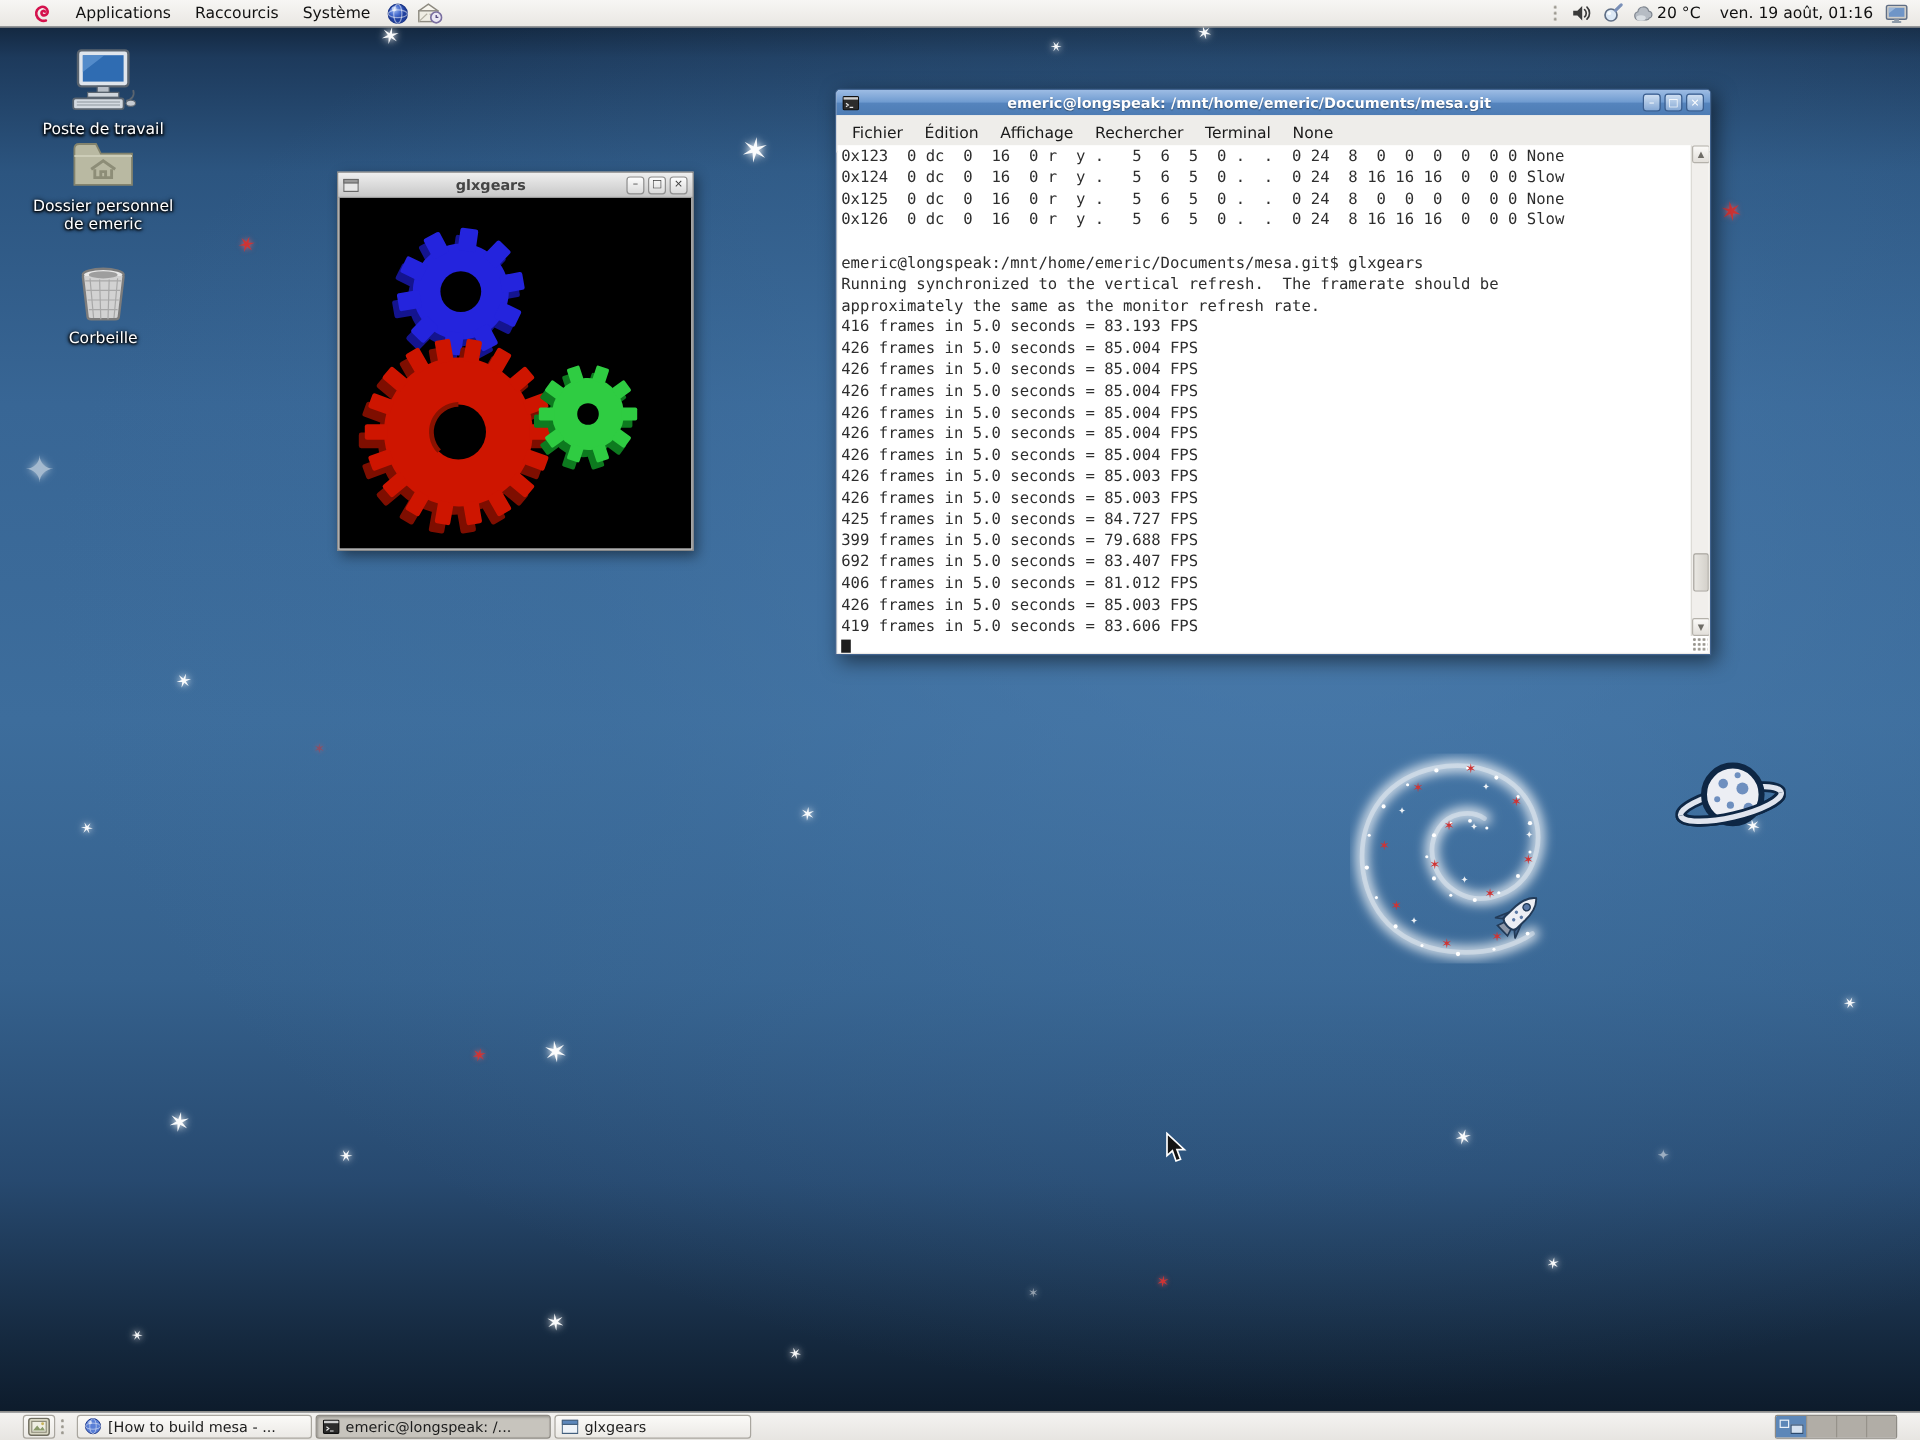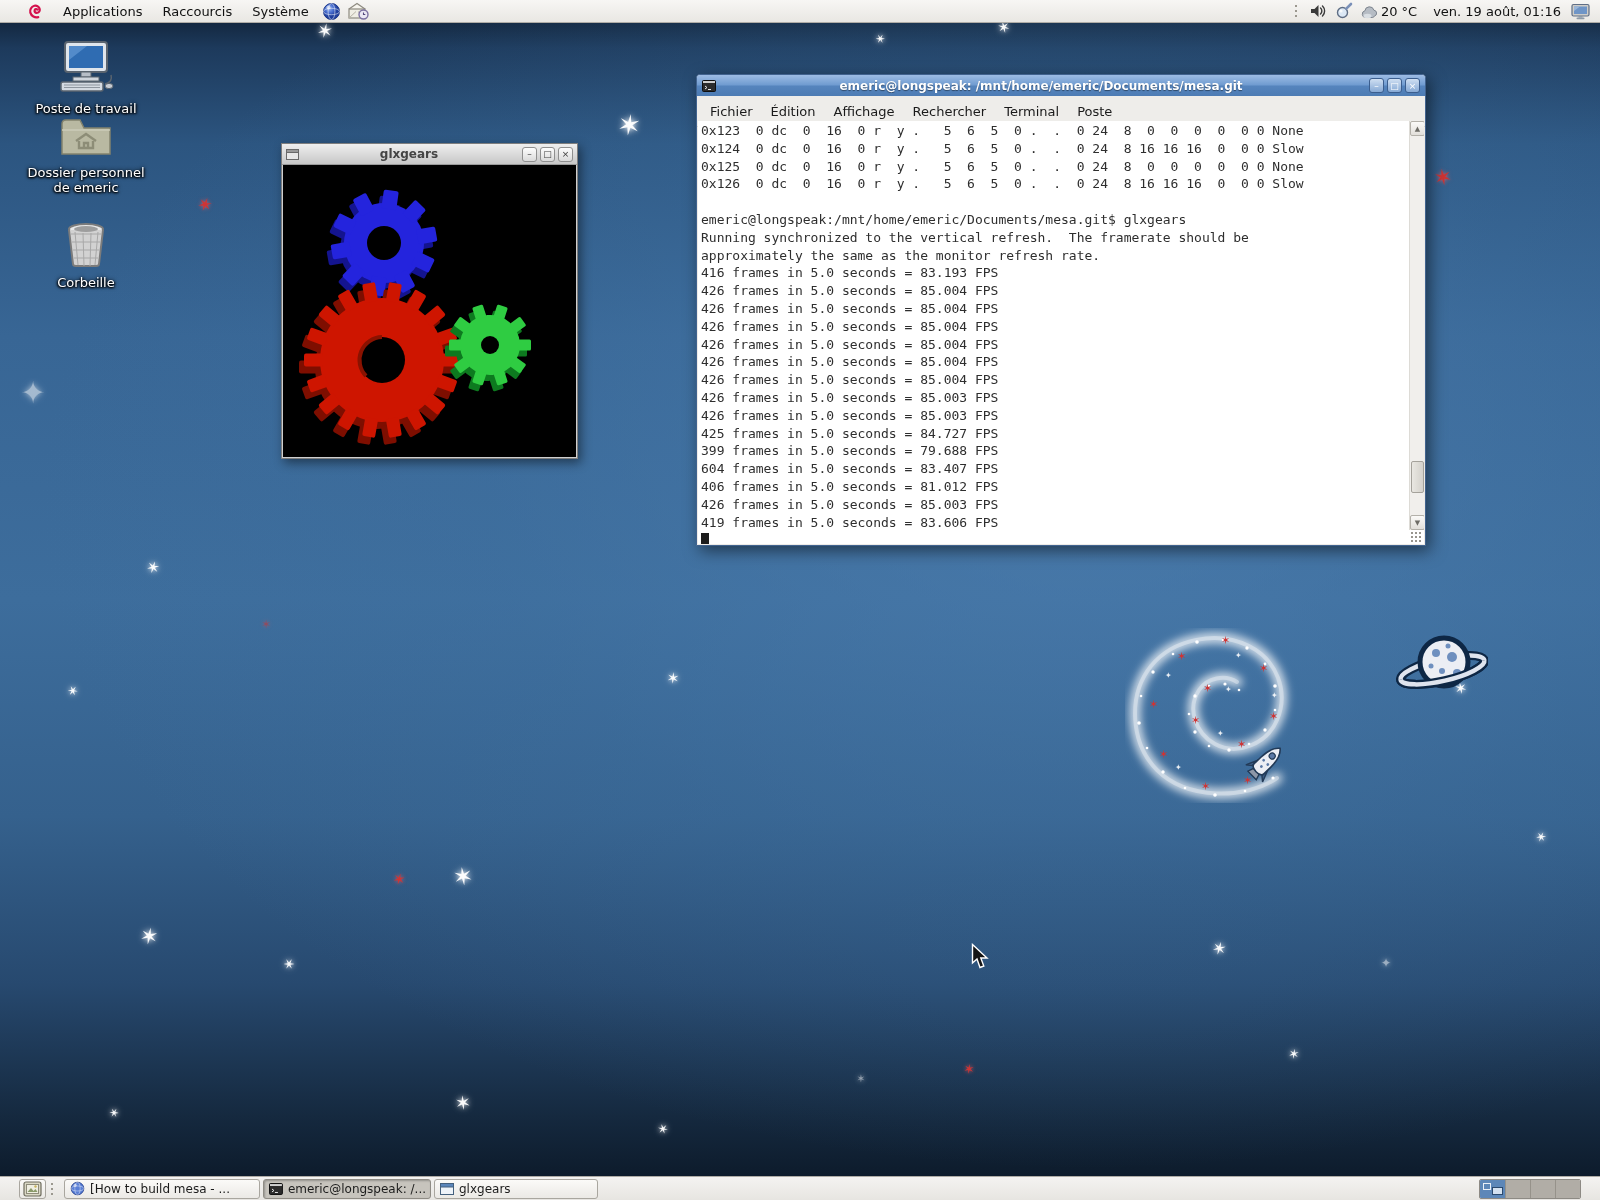--- a/index.html
+++ b/index.html
@@ -21,21 +21,21 @@
 
   
   .panel-top { position:absolute; left:0; top:0; width:1600px; height:23px; z-index:50;
     background:linear-gradient(#f7f6f4,#e9e7e3); border-bottom:1px solid #b0ada7;
     display:flex; align-items:center; padding:0 6px 0 26px; font-size:13px; color:#111; }
   .pmenu { padding:2px 10px; cursor:default; }
   .launcher { margin:0 3px; display:flex; align-items:center; }
   .flexspace { flex:1; }
   .handle { width:7px; height:16px; margin:0 4px;
     background:radial-gradient(circle 1px at 2px 3px,#9b988f 1px,transparent 1.4px) 0 0/7px 5px repeat; }
-  .tray-item { margin:0 4px; display:flex; align-items:flex-end; }
+  .tray-item { margin:0 4px; display:flex; align-items:flex-start; }
   .tray-text { margin-left:3px; }
   .clock { margin-left:12px; }
   .tray-display { margin-left:10px; }
 
   
   .dicon { position:absolute; width:120px; text-align:center; z-index:5; cursor:default; }
   .dicon .dlabel { margin-top:3px; font-size:13px; color:#fff; line-height:15px;
     text-shadow:1px 1px 2px #000, -1px 1px 2px #000, 0 0 4px #000; }
 
   
@@ -80,21 +80,21 @@
   .panel-bottom { position:absolute; left:0; top:1176px; width:1600px; height:24px; z-index:50;
     background:linear-gradient(#f4f3f1,#e7e5e1); border-top:1px solid #aeaba5;
     display:flex; align-items:center; padding:0 19px; }
   .sd-btn { width:27px; height:20px; border:1px solid #a9a69f; border-radius:3px;
     background:linear-gradient(#fbfaf8,#ebe9e5); display:flex; align-items:center; justify-content:center; }
   .task { height:20px; border:1px solid #a9a69f; border-radius:3px; margin-left:3px;
     background:linear-gradient(#fbfaf8,#ebe9e5); display:flex; align-items:center; gap:5px; padding:0 5px;
     font-size:12px; color:#1c1c1c; overflow:hidden; white-space:nowrap; }
   .task.active { background:#c7c4bd; box-shadow:inset 1px 1px 2px rgba(0,0,0,.25); border-color:#8f8c85; }
   .task .tlabel { overflow:hidden; text-overflow:clip; }
-  #task-1 { width:196px; } #task-2 { width:168px;text-align:right; } #task-3 { width:164px; }
+  #task-1 { width:196px; } #task-2 { width:196px;text-align:right; } #task-3 { width:164px; }
   .pager { display:flex; height:20px; border:1px solid #8d8a84; border-radius:2px; overflow:hidden; }
   .ws { width:25px; height:18px; background:#b1ada6; border-left:1px solid #96928a; position:relative; }
   .ws:first-child { border-left:none; }
   .ws.active { background:#5d87b8; }
   .ws.active::before { content:""; position:absolute; left:3px; top:3px; width:6px; height:5px;
     border:1px solid #e9eff7; }
   .ws.active::after { content:""; position:absolute; left:12px; top:7px; width:9px; height:6px;
     background:#d4e1f0; border:1px solid #2c4a6e; }
 
   
@@ -403,21 +403,21 @@
       <div class="wbtn">□</div>
       <div class="wbtn">×</div>
     </div>
     <div class="menubar">
 
     <div class="tmenu">Fichier</div>
         <div class="tmenu">Édition</div>
         <div class="tmenu">Affichage</div>
         <div class="tmenu">Rechercher</div>
         <div class="tmenu">Terminal</div>
-        <div class="tmenu">Poste</div>
+        <div class="tmenu">None</div>
       </div>
     <div id="term-content">
       <div id="term-textarea">
 
       <div class="tline">0x123  0 dc  0  16  0 r  y .   5  6  5  0 .  .  0 24  8  0  0  0  0  0 0 None</div>
           <div class="tline">0x124  0 dc  0  16  0 r  y .   5  6  5  0 .  .  0 24  8 16 16 16  0  0 0 Slow</div>
           <div class="tline">0x125  0 dc  0  16  0 r  y .   5  6  5  0 .  .  0 24  8  0  0  0  0  0 0 None</div>
           <div class="tline">0x126  0 dc  0  16  0 r  y .   5  6  5  0 .  .  0 24  8 16 16 16  0  0 0 Slow</div>
           <div class="tline"></div>
           <div class="tline">emeric@longspeak:/mnt/home/emeric/Documents/mesa.git$ glxgears</div>
@@ -427,21 +427,21 @@
           <div class="tline">426 frames in 5.0 seconds = 85.004 FPS</div>
           <div class="tline">426 frames in 5.0 seconds = 85.004 FPS</div>
           <div class="tline">426 frames in 5.0 seconds = 85.004 FPS</div>
           <div class="tline">426 frames in 5.0 seconds = 85.004 FPS</div>
           <div class="tline">426 frames in 5.0 seconds = 85.004 FPS</div>
           <div class="tline">426 frames in 5.0 seconds = 85.004 FPS</div>
           <div class="tline">426 frames in 5.0 seconds = 85.003 FPS</div>
           <div class="tline">426 frames in 5.0 seconds = 85.003 FPS</div>
           <div class="tline">425 frames in 5.0 seconds = 84.727 FPS</div>
           <div class="tline">399 frames in 5.0 seconds = 79.688 FPS</div>
-          <div class="tline">604 frames in 5.0 seconds = 83.407 FPS</div>
+          <div class="tline">692 frames in 5.0 seconds = 83.407 FPS</div>
           <div class="tline">406 frames in 5.0 seconds = 81.012 FPS</div>
           <div class="tline">426 frames in 5.0 seconds = 85.003 FPS</div>
           <div class="tline">419 frames in 5.0 seconds = 83.606 FPS</div>
         </div>
       <div id="term-cursor" style="position:absolute;left:3px;top:411px;"></div>
       <div id="term-scrollbar">
         <div class="sb-btn" id="sb-up">▲</div>
         <div id="sb-thumb"></div>
         <div class="sb-btn" id="sb-down">▼</div>
       </div>

